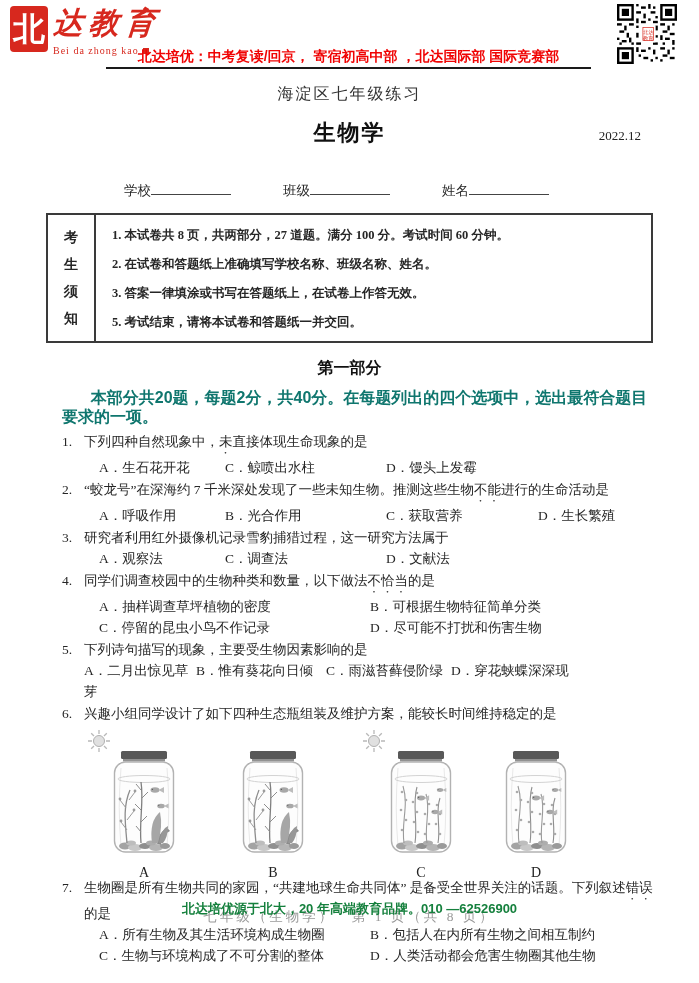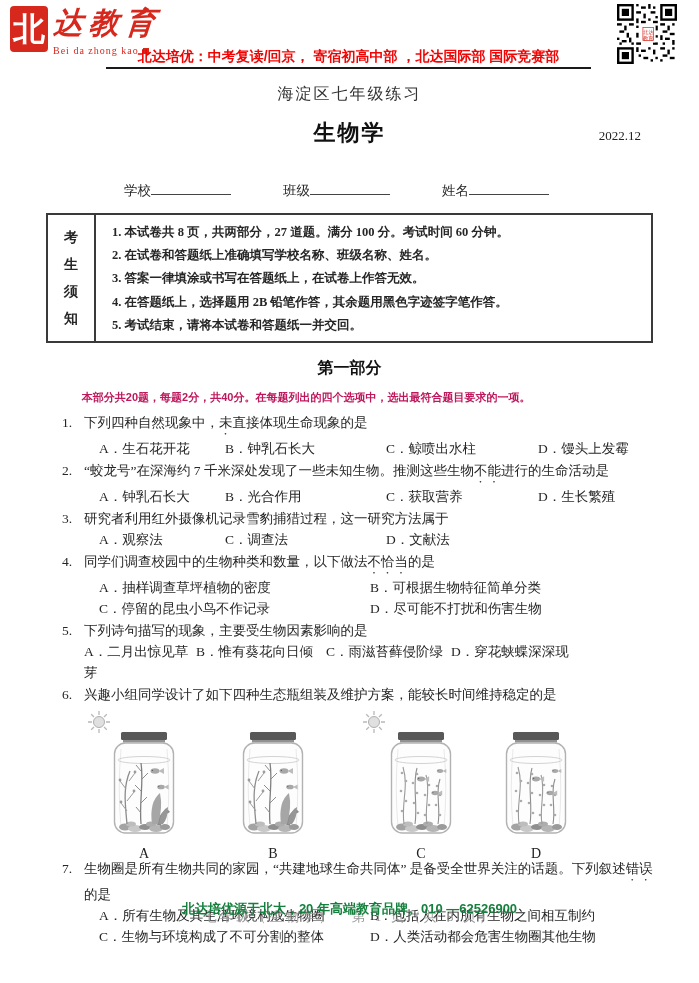--- a/index.html
+++ b/index.html
@@ -44,22 +44,22 @@
   .notice { margin: 13px 46px 0 46px; border: 2px solid #3a3a3a; display: flex; height: 130px; }
   .notice-side {
     width: 48px; border-right: 2px solid #3a3a3a; display: flex; flex-direction: column;
     align-items: center; justify-content: center; gap: 9px; font-weight: bold; font-size: 14px;
   }
   .notice-body { flex: 1; padding: 6px 16px 4px 16px; font-size: 12.5px; display:flex; flex-direction:column; justify-content:space-around;font-weight:bold; }
   .notice-body .n-item { line-height: 17px; }
   
   .part-heading { text-align: center; font-family: "Liberation Sans", sans-serif; font-weight: bold; font-size: 16px; margin-top: 15px; color:#111; }
   .part-intro {
-    font-family: "Liberation Sans", sans-serif; font-weight: bold; font-size: 11px;
-    margin: 9px 38px 0 62px; text-indent: 1.8em; line-height: 19px; color:#be185d;
+    font-family: "Liberation Sans", sans-serif; font-weight: bold; font-size: 16px;
+    margin: 9px 38px 0 62px; text-indent: 1.8em; line-height: 19px; color:#0f766e;
   }
   .questions { margin: 5px 38px 0 62px; font-size: 13.5px; line-height: 21px; }
   .q { margin-top: 1px; }
   .q-line { display: flex; }
   .q-num { width: 22px; flex: none; }
   .q-stem { flex: 1; }
   .emph {
     -webkit-text-emphasis: filled dot #333;
     -webkit-text-emphasis-position: under;
     text-emphasis: filled dot #333;
@@ -272,49 +272,47 @@
   <div class="notice-side" id="notice-side">
       <span>考</span>
       <span>生</span>
       <span>须</span>
       <span>知</span>
     </div>
   <div class="notice-body" id="notice-list">
       <div class="n-item">1. 本试卷共 8 页，共两部分，27 道题。满分 100 分。考试时间 60 分钟。</div>
       <div class="n-item">2. 在试卷和答题纸上准确填写学校名称、班级名称、姓名。</div>
       <div class="n-item">3. 答案一律填涂或书写在答题纸上，在试卷上作答无效。</div>
-      <div class="n-item">4. 在答题纸上，选择题用 2B 铅笔作答，其余题用黑色字迹签字笔作答。</div>
       <div class="n-item">5. 考试结束，请将本试卷和答题纸一并交回。</div>
     </div>
 </div>
 
 <div class="part-heading">第一部分</div>
 <div class="part-intro">本部分共20题，每题2分，共40分。在每题列出的四个选项中，选出最符合题目要求的一项。</div>
 
 <div class="questions">
   <div id="q-block-1">
       <div class="q">
         <div class="q-line">
           <span class="q-num">1.</span>
           <span class="q-stem"><span>下列四种自然现象中，</span><span class="emph">未</span><span>直接体现生命现象的是</span></span>
         </div>
         <div class="opts row4">
           <span>A．生石花开花</span>
-          <span>B．钟乳石长大</span>
           <span>C．鲸喷出水柱</span>
           <span>D．馒头上发霉</span>
         </div>
       </div>
       <div class="q">
         <div class="q-line">
           <span class="q-num">2.</span>
           <span class="q-stem"><span>“蛟龙号”在深海约 7 千米深处发现了一些未知生物。推测这些生物</span><span class="emph">不能</span><span>进行的生命活动是</span></span>
         </div>
         <div class="opts row4">
-          <span>A．钟乳石长大</span>
+          <span>A．呼吸作用</span>
           <span>B．光合作用</span>
           <span>C．获取营养</span>
           <span>D．生长繁殖</span>
         </div>
       </div>
       <div class="q">
         <div class="q-line">
           <span class="q-num">3.</span>
           <span class="q-stem"><span>研究者利用红外摄像机记录雪豹捕猎过程，这一研究方法属于</span></span>
         </div>

